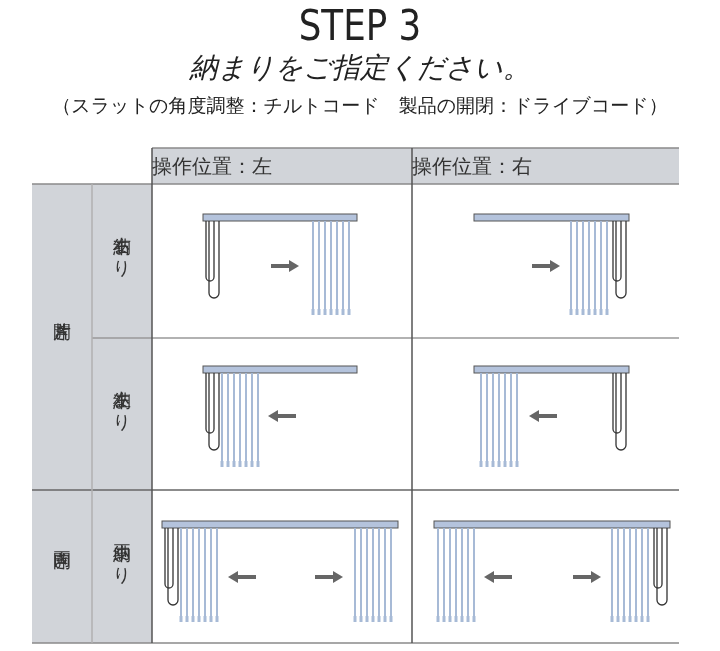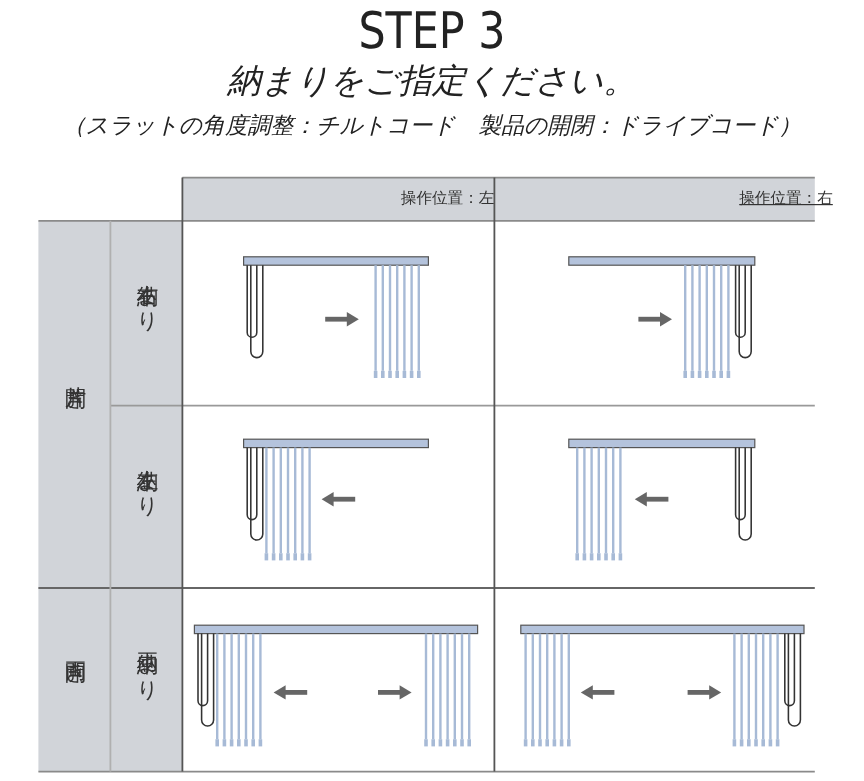--- a/index.html
+++ b/index.html
@@ -1,23 +1,23 @@
 <!DOCTYPE html>
 <html><head>
 <meta charset="utf-8">
 <style>
   html,body{margin:0;padding:0;background:#fff;}
   body{width:720px;height:651px;position:relative;overflow:hidden;font-family:"DejaVu Sans","Liberation Sans",sans-serif;color:#222;}
   .title{position:absolute;left:0;width:720px;text-align:center;}
   #step{top:2px;font-size:42px;line-height:48px;font-family:"DejaVu Sans",sans-serif;letter-spacing:0px;transform:scaleX(0.85);}
   #sub{top:50px;font-size:28px;line-height:36px;font-style:italic;}
-  #note{top:92px;font-size:19px;line-height:26px;color:#222;font-style:italic;}
+  #note{top:92px;font-size:19px;line-height:26px;color:#222;}
   .grid{position:absolute;left:0;top:0;}
   .vlabel{position:absolute;writing-mode:vertical-rl;text-orientation:upright;font-size:18px;color:#333;letter-spacing:1px;}
-  .hlabel{position:absolute;font-size:13px;color:#333;text-align:right;top:148px;height:36px;line-height:36px;}
+  .hlabel{position:absolute;font-size:20px;color:#333;text-align:left;top:148px;height:36px;line-height:36px;}
 </style>
 </head>
 <body>
 
 <div id="step" class="title">STEP 3</div>
 <div id="sub" class="title">納まりをご指定ください。</div>
 <div id="note" class="title">（スラットの角度調整：チルトコード　製品の開閉：ドライブコード）</div>
 
 <svg class="grid" width="720" height="651" viewBox="0 0 720 651">
   <defs>
@@ -110,19 +110,19 @@
     <rect x="434" y="521" width="236" height="7" fill="#b4c3dc" stroke="#555" stroke-width="1"></rect>
     <use href="#slats7" x="438" y="528"></use>
     <use href="#slats7" x="612" y="528"></use>
     <use href="#cord" x="654" y="528"></use>
     <use href="#arrL" x="484" y="577"></use>
     <use href="#arrR" x="573" y="577"></use>
   </g>
 </svg>
 
 <div class="hlabel" style="left:152px;width:260px;">操作位置：左</div>
-<div class="hlabel" style="left:412px;width:282px;text-decoration:underline;">操作位置：右</div>
+<div class="hlabel" style="left:412px;width:282px;">操作位置：右</div>
 
 <div class="vlabel" style="left:50px;top:308px;">片開き</div>
 <div class="vlabel" style="left:50px;top:537px;">両開き</div>
 <div class="vlabel" style="left:110px;top:223px;">右納まり</div>
 <div class="vlabel" style="left:110px;top:377px;">左納まり</div>
 <div class="vlabel" style="left:110px;top:530px;">両納まり</div>
 
 </body></html>

